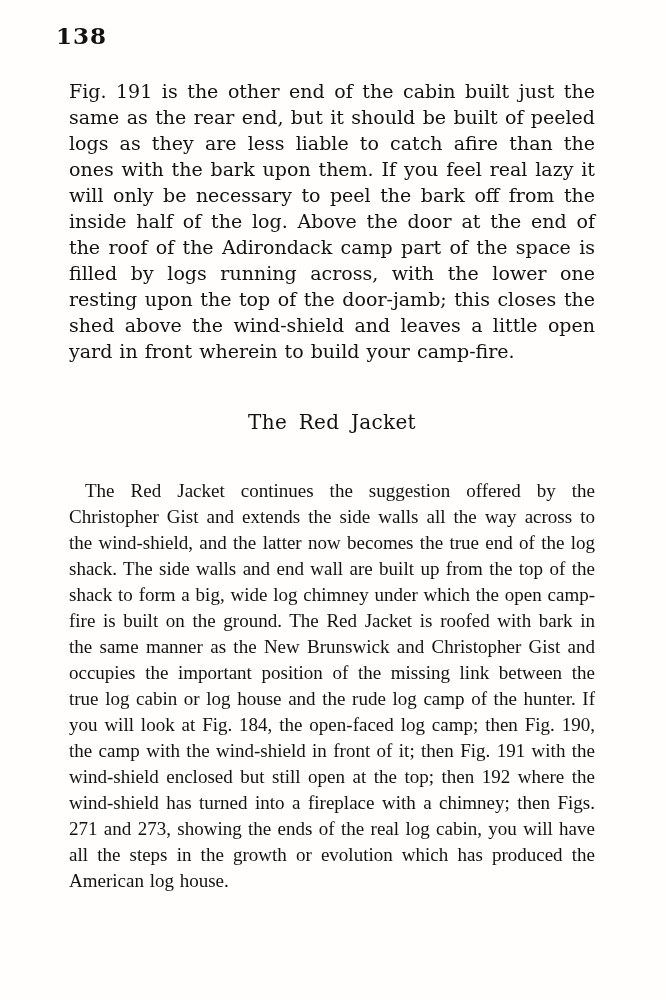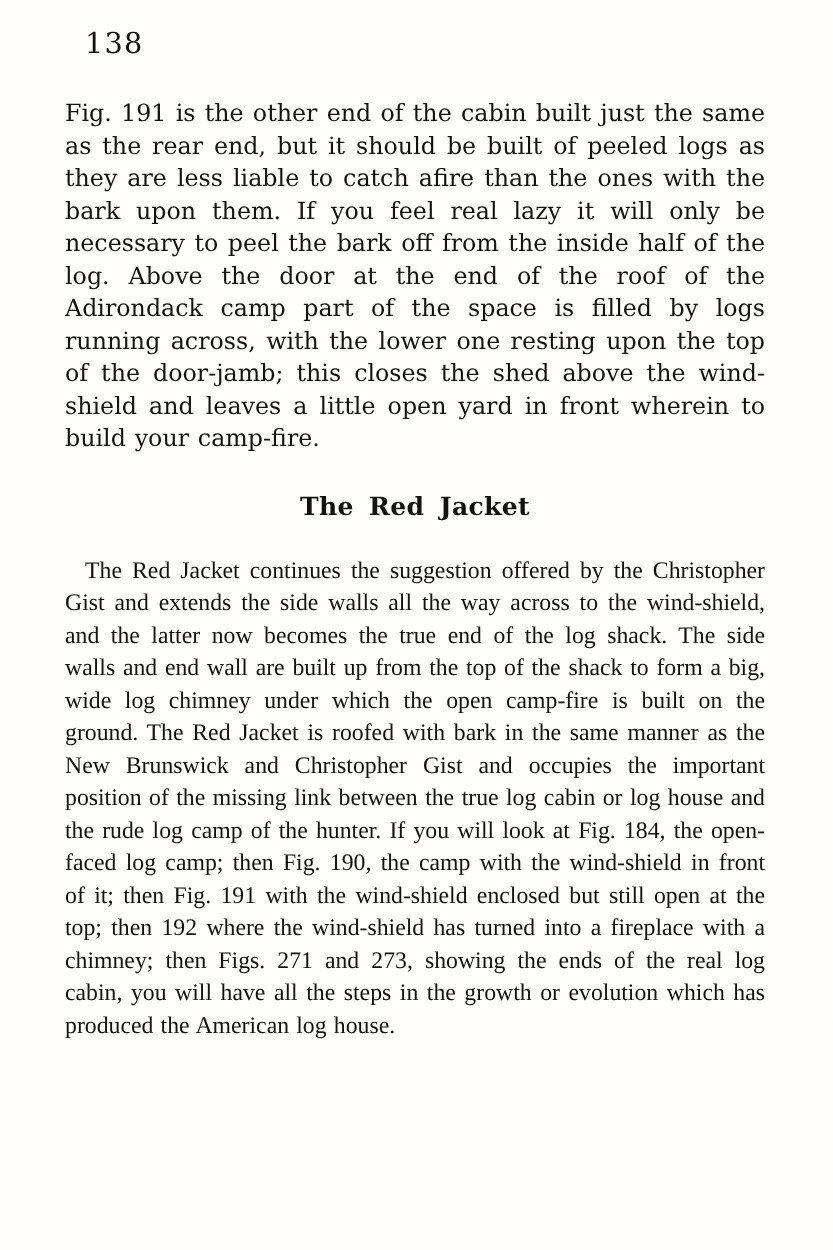--- a/index.html
+++ b/index.html
@@ -23,53 +23,53 @@
     top: 22px;
     width: 560px;
   }
   .running-head {
     position: relative;
     height: 34px;
     margin-bottom: 22px;
   }
   .page-num {
     position: absolute;
-    left: 16px;
+    left: 4px;
     top: 0;
     font-size: 23px;
-    font-weight: normal;
+    font-weight: bold;
     letter-spacing: 1px;
   }
   .running-title {
     display: block;
     text-align: center;
     font-size: 22px;
     font-style: italic;
     letter-spacing: 0.5px;
   }
   .para {
     font-size: 19px;
     line-height: 26px;
     text-align: justify;
-    margin: 0;
+    margin: 17px;
     word-spacing: 1px;
   }
   .para.first {
     text-indent: 0;
   }
   .para.indented {
     text-indent: 16px;
     font-family: Liberation Serif, serif;
   }
   .section-heading {
     margin: 0;
     padding: 29px 0 27px 0;
     text-align: center;
     font-size: 20px;
-    font-weight: bold;
+    font-weight: normal;
     word-spacing: 5px;
     letter-spacing: 0.3px;
   }
 </style>
 </head>
 <body>
 
 <div class="page">
   <div class="content">
 

